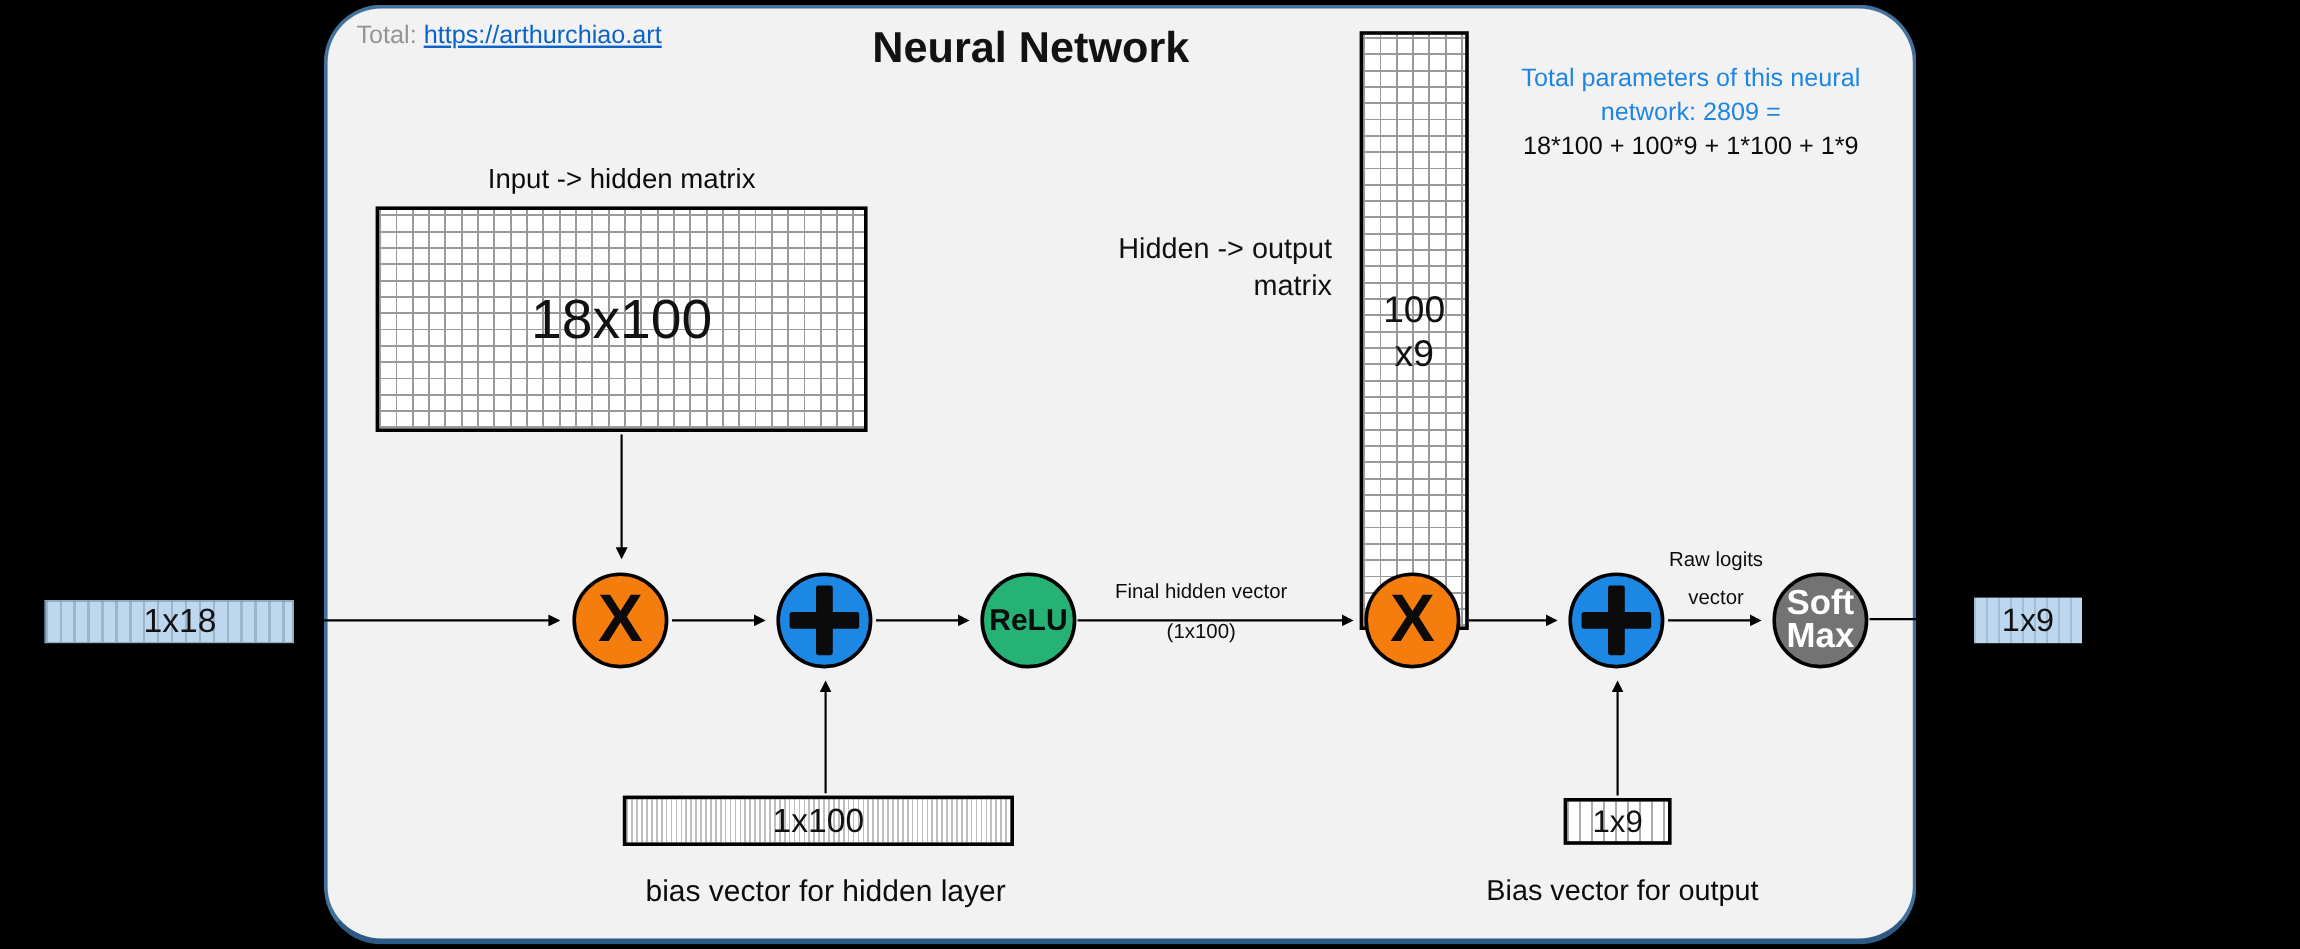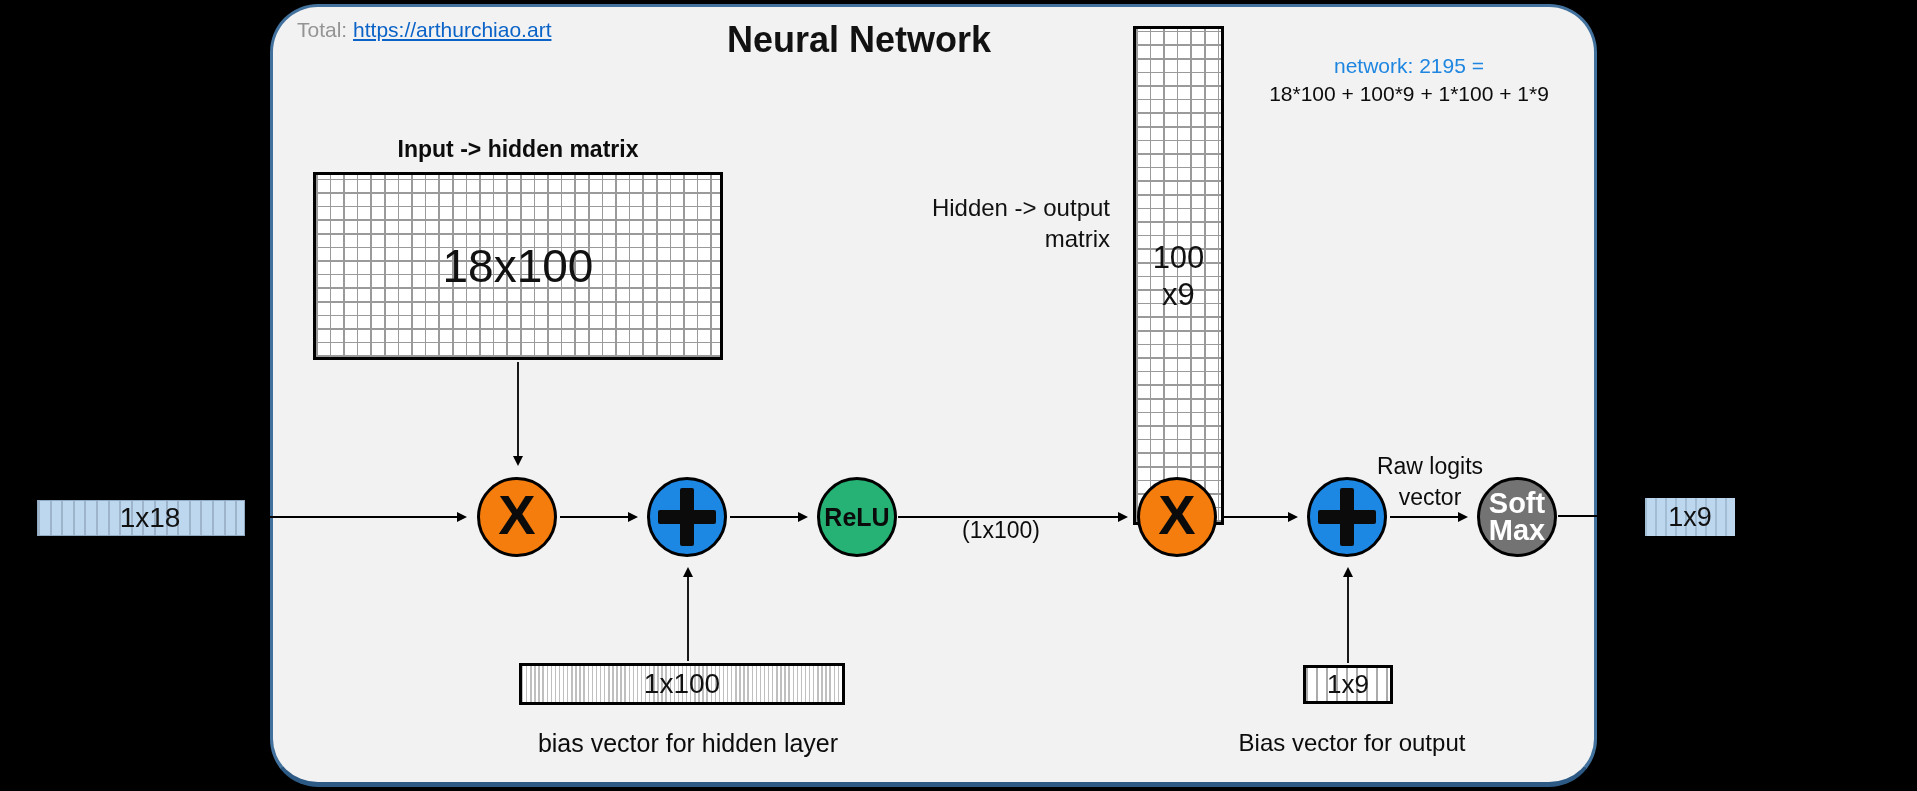--- a/index.html
+++ b/index.html
@@ -30,21 +30,21 @@
   
   .grid-matrix{
     position:absolute;box-sizing:border-box;border:3px solid #000;background-color:#fff;
     background-image:
       repeating-linear-gradient(0deg,#9a9a9a 0,#9a9a9a 1.6px,transparent 1.6px,transparent 13.6px),
       repeating-linear-gradient(90deg,#9a9a9a 0,#9a9a9a 1.6px,transparent 1.6px,transparent 13.6px);
     display:flex;align-items:center;justify-content:center;text-align:center;
   }
   #matrix-ih{left:313px;top:172px;width:410px;height:188px;font-size:46px;}
   #matrix-ho{left:1133px;top:26px;width:91px;height:499px;font-size:31px;line-height:37px;}
-  #label-ih{position:absolute;left:318px;top:136px;width:400px;text-align:center;font-size:23px;font-weight:bold;}
+  #label-ih{position:absolute;left:318px;top:136px;width:400px;text-align:center;font-size:23px;}
   #label-ho{position:absolute;left:860px;top:192px;width:250px;text-align:right;font-size:24px;line-height:31px;}
   
   .vec{position:absolute;box-sizing:border-box;display:flex;align-items:center;justify-content:center;}
   .vec-blue{
     background:repeating-linear-gradient(90deg,#9db4ca 0,#9db4ca 2px,#bdd7ee 2px,#bdd7ee 11.6px);
     border:1px solid #8ea9c0;
   }
   #vec-input{left:37px;top:500px;width:208px;height:36px;font-size:28px;padding-left:18px;}
   #vec-output{left:1645px;top:498px;width:90px;height:38px;font-size:27px;
     background:repeating-linear-gradient(90deg,#a3bdd4 0,#a3bdd4 2px,#bdd7ee 2px,#bdd7ee 10px);}
@@ -68,21 +68,21 @@
   #op-plus1{left:647px;top:477px;}
   #op-relu{left:817px;top:477px;}
   #op-x2{left:1137px;top:477px;}
   #op-plus2{left:1307px;top:477px;}
   #op-softmax{left:1477px;top:477px;}
   .plus-shape{position:relative;width:58px;height:58px;}
   .plus-shape::before,.plus-shape::after{content:"";position:absolute;background:#0b0b0b;border-radius:2px;}
   .plus-shape::before{left:0;top:22px;width:58px;height:14px;}
   .plus-shape::after{left:22px;top:0;width:14px;height:58px;}
   
-  .note{position:absolute;font-size:23px;text-align:center;color:#0c0c0c;}
+  .note{position:absolute;font-size:17px;text-align:center;color:#0c0c0c;}
   #note-fh1{left:881px;top:483px;width:240px;}
   #note-fh2{left:881px;top:517px;width:240px;}
   #note-rl{left:1350px;top:451px;width:160px;line-height:31px;}
   
   #arrows{position:absolute;left:0;top:0;pointer-events:none;}
 </style>
 </head>
 <body>
 
 <div id="canvas">
@@ -108,21 +108,22 @@
       <line x1="1390" y1="517" x2="1466" y2="517" marker-end="url(#ah)"></line>
       <line x1="1558" y1="516" x2="1634" y2="516" marker-end="url(#ah)"></line>
     </g>
   </svg>
 
   <div class="credit">
     <span class="lbl">Total: </span><a href="#">https://arthurchiao.art</a>
   </div>
   <div class="title">Neural Network</div>
   <div class="params">
-    <div class="blue">network: 2195 =</div>
+    <div class="blue">Total parameters of this neural</div>
+    <div class="blue">network: 2809 =</div>
     <div class="black">18*100 + 100*9 + 1*100 + 1*9</div>
   </div>
 
   <div id="label-ih" class="caption">Input -&gt; hidden matrix</div>
   <div id="matrix-ih" class="grid-matrix">
     <span>18x100</span>
   </div>
 
   <div id="label-ho">
     <div>Hidden -&gt; output</div>
@@ -165,19 +166,20 @@
   <div id="op-plus2" class="op op-plus">
     <span class="plus-shape"></span>
   </div>
   <div id="op-softmax" class="op op-softmax">
     <div>
       <div>Soft</div>
       <div>Max</div>
     </div>
   </div>
 
+  <div id="note-fh1" class="note">Final hidden vector</div>
   <div id="note-fh2" class="note">(1x100)</div>
   <div id="note-rl" class="note">
     <div>Raw logits</div>
     <div>vector</div>
   </div>
 
 </div>
 
 </body></html>

